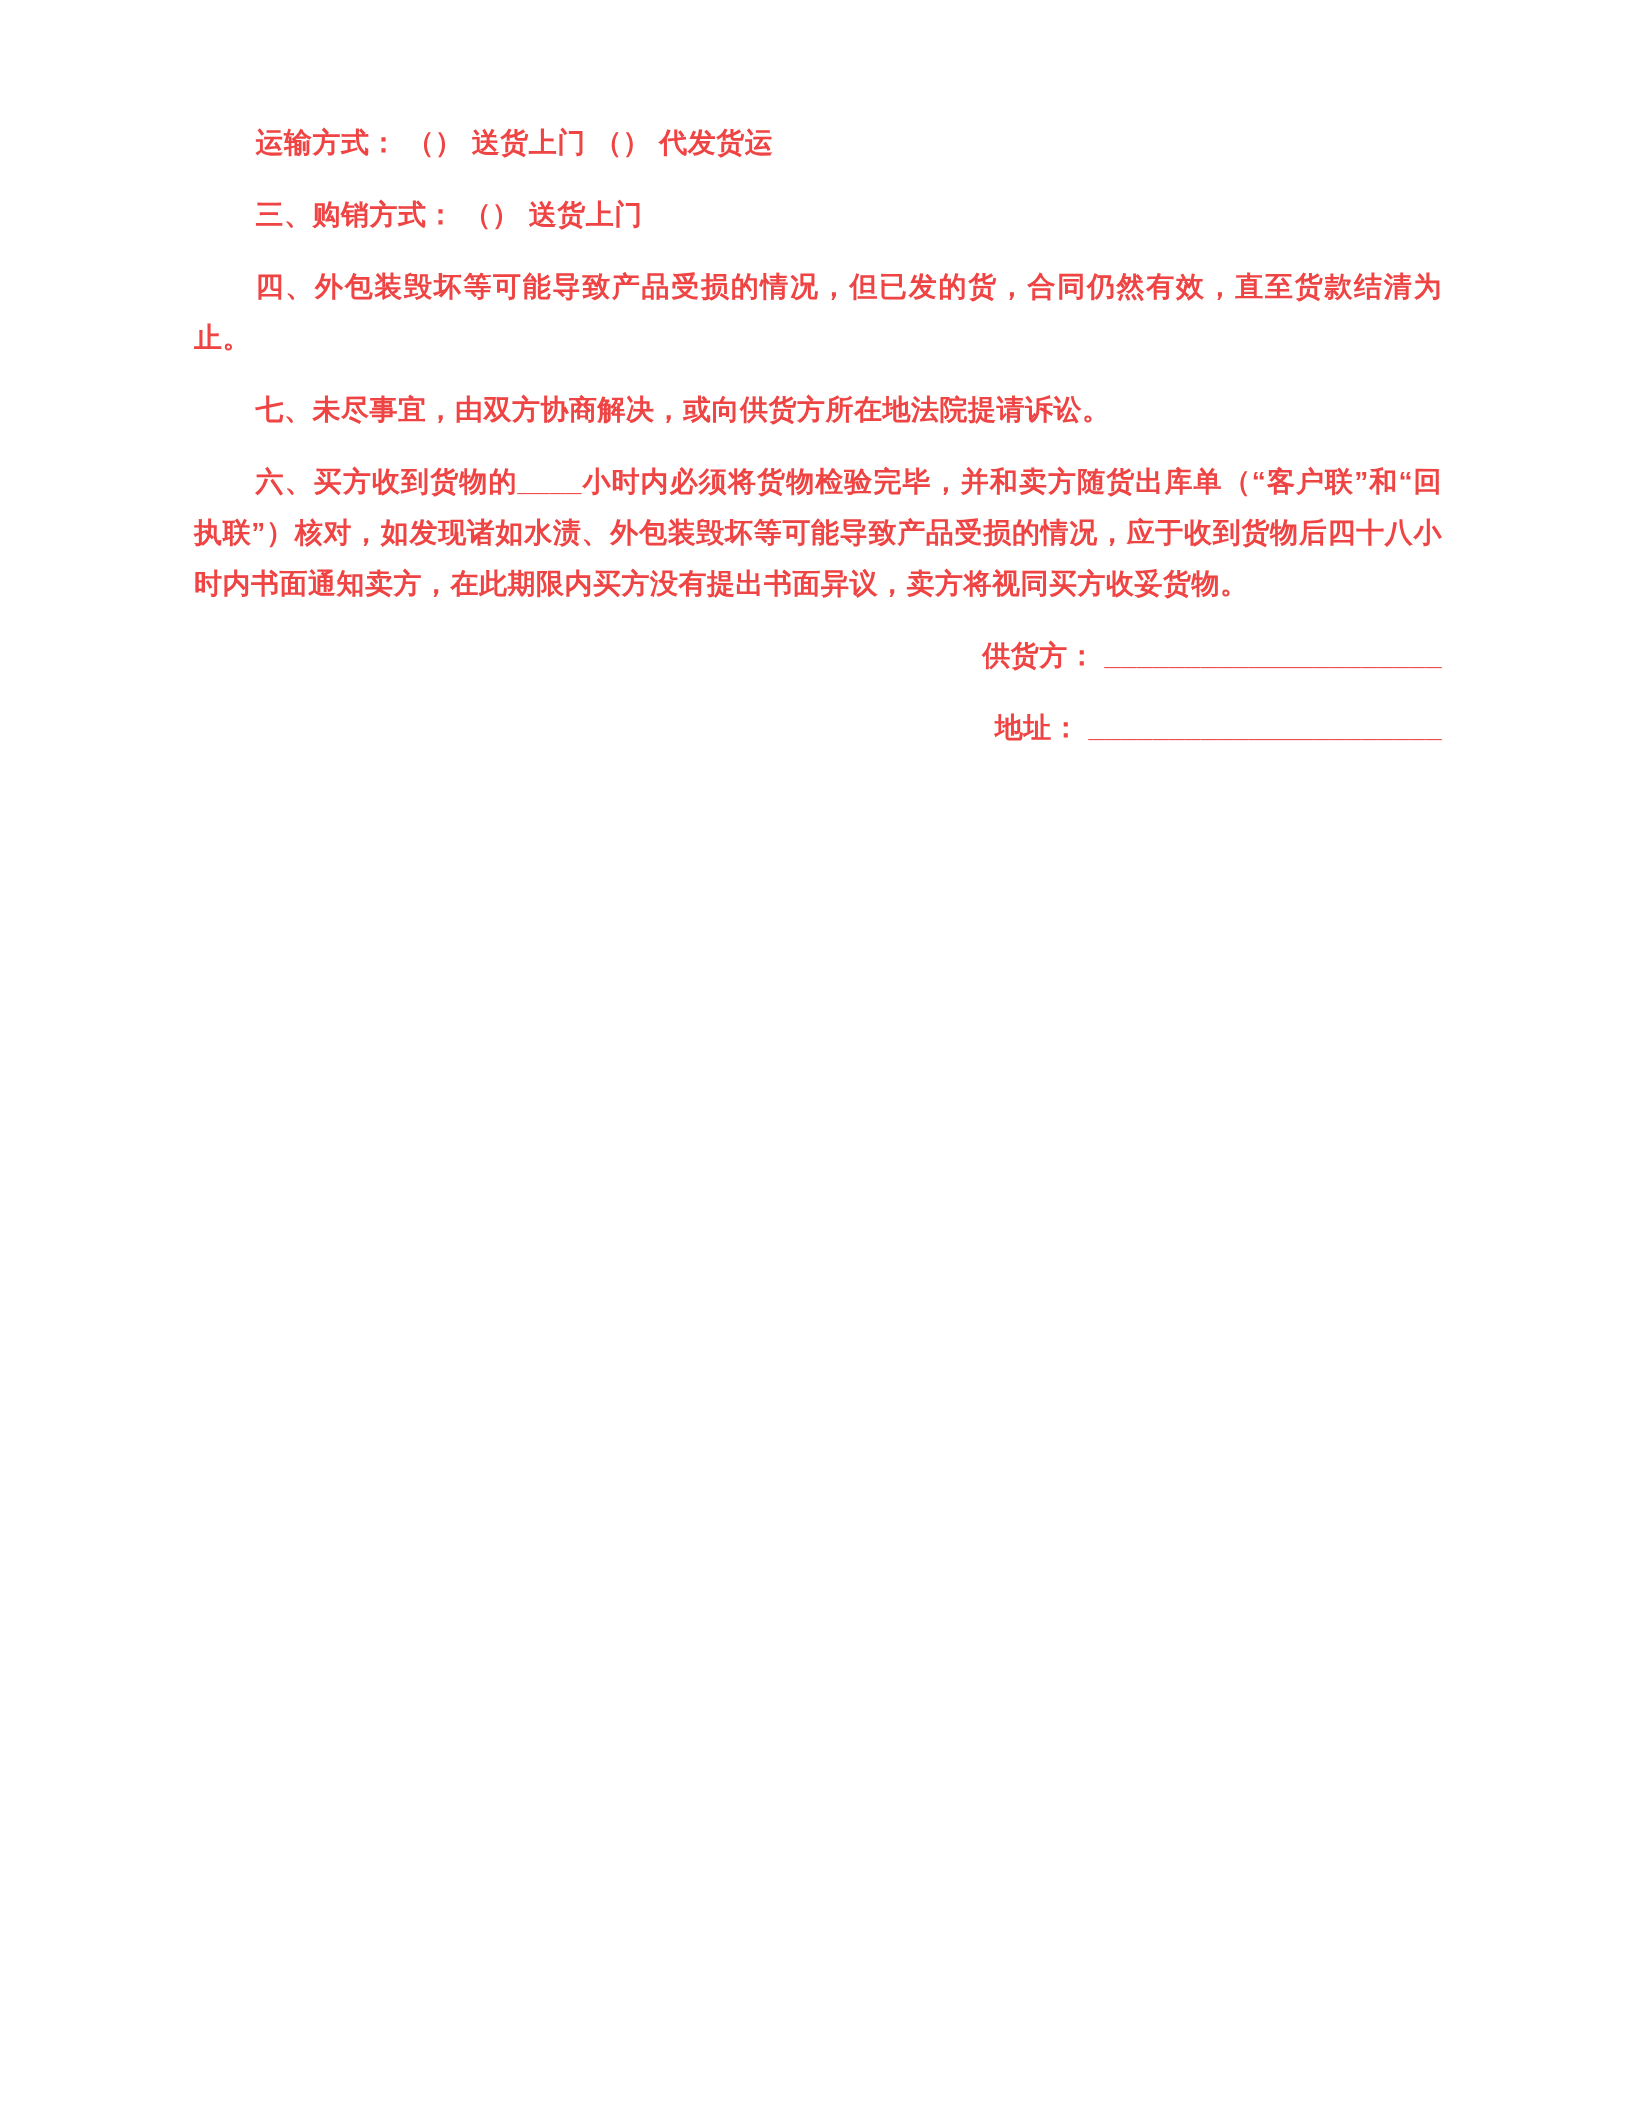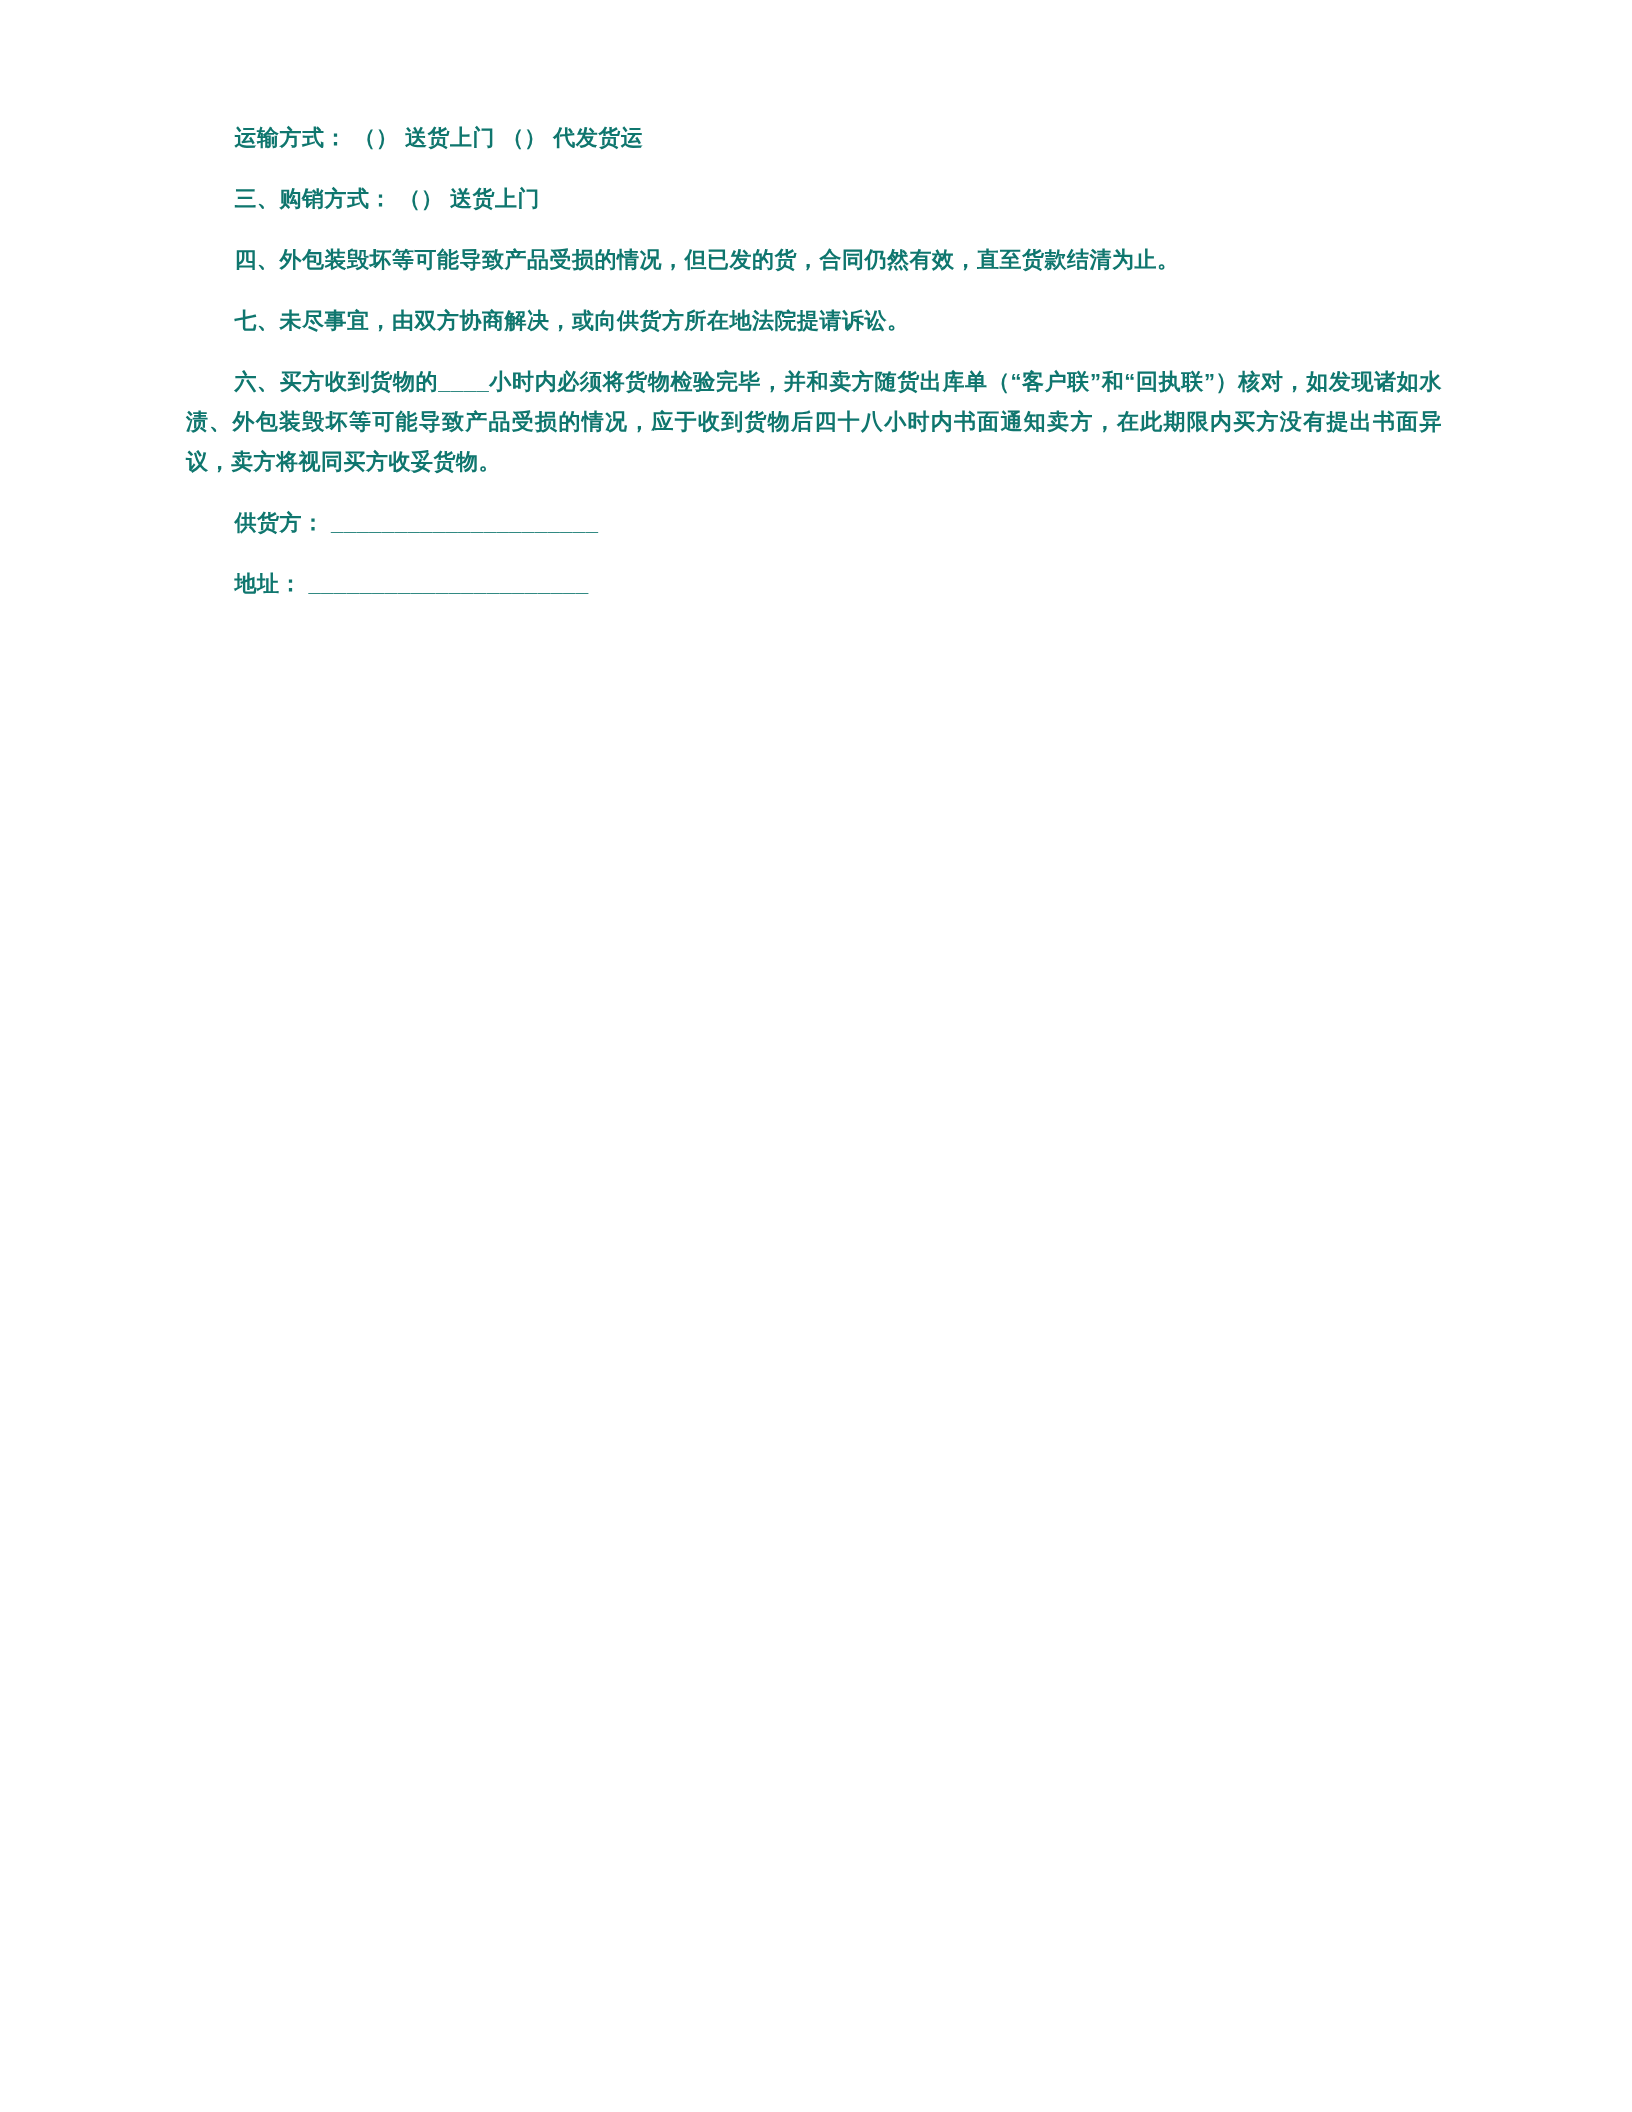--- a/index.html
+++ b/index.html
@@ -16,32 +16,32 @@
     box-sizing: border-box;
     padding: 118px 190px 0 178px;
     font-family: "Liberation Sans", "DejaVu Sans", sans-serif;
     color: #000000;
     overflow: hidden;
   }
   .doc-body {
     width: 100%;
   }
   .para {
-    font-size: 22px;
+    font-size: 28px;
     line-height: 1.82;
     font-weight: 600;
     text-indent: 2.2em;
     text-align: justify;
-    margin: 0 0 21px 8px;
+    margin: 0 0 21px 16px;
     letter-spacing: 0.5px;
     word-break: break-all;
-    color: #0f766e;
+    color: #ef4444;
   }
   .para.blank-line {
-    text-align: left;
+    text-align: right;
   }
 </style>
 </head>
 <body>
 
 <div class="page">
   <div class="doc-body">
     <p class="para">运输方式： （） 送货上门 （） 代发货运</p>
     <p class="para">三、购销方式： （） 送货上门</p>
     <p class="para">四、外包装毁坏等可能导致产品受损的情况，但已发的货，合同仍然有效，直至货款结清为止。</p>

